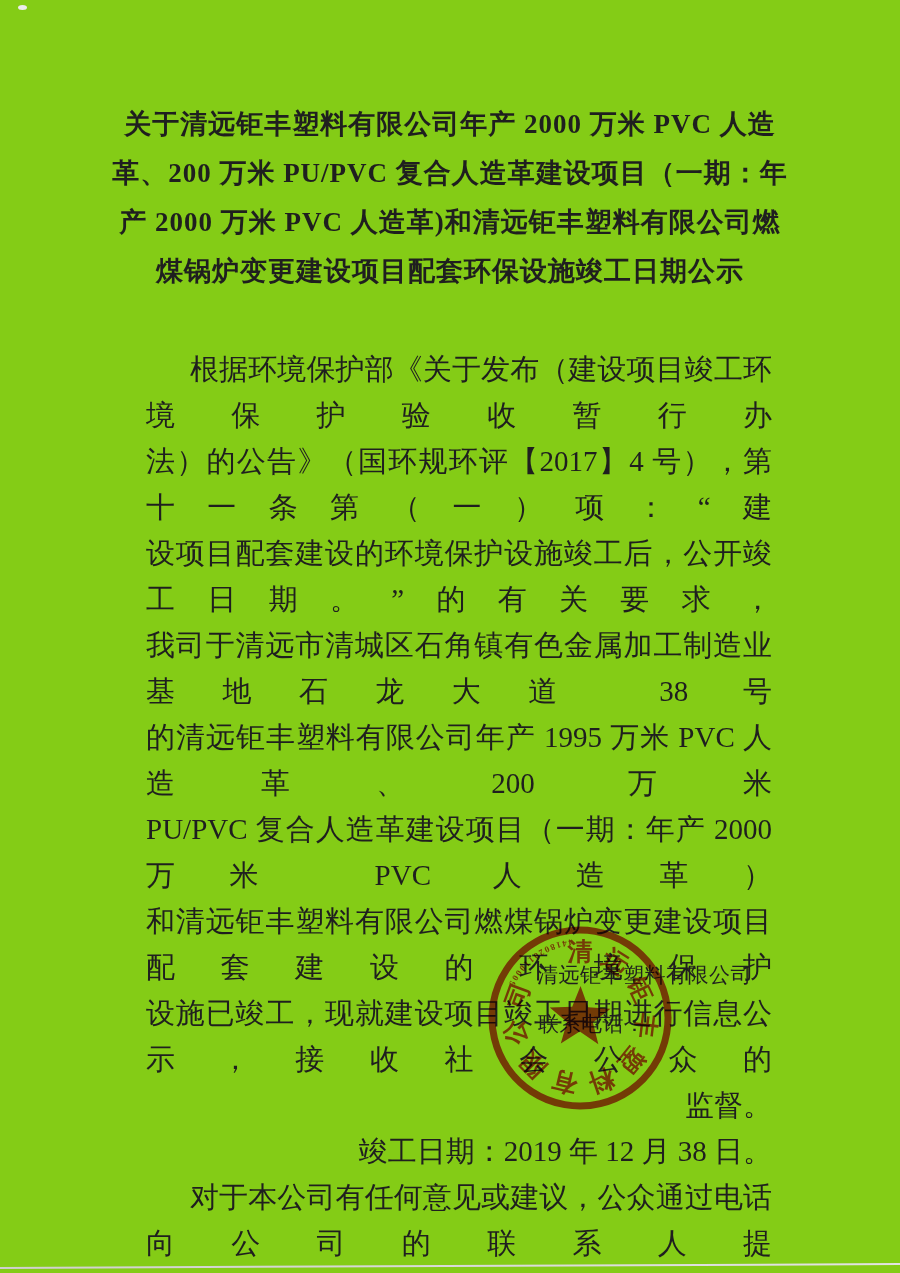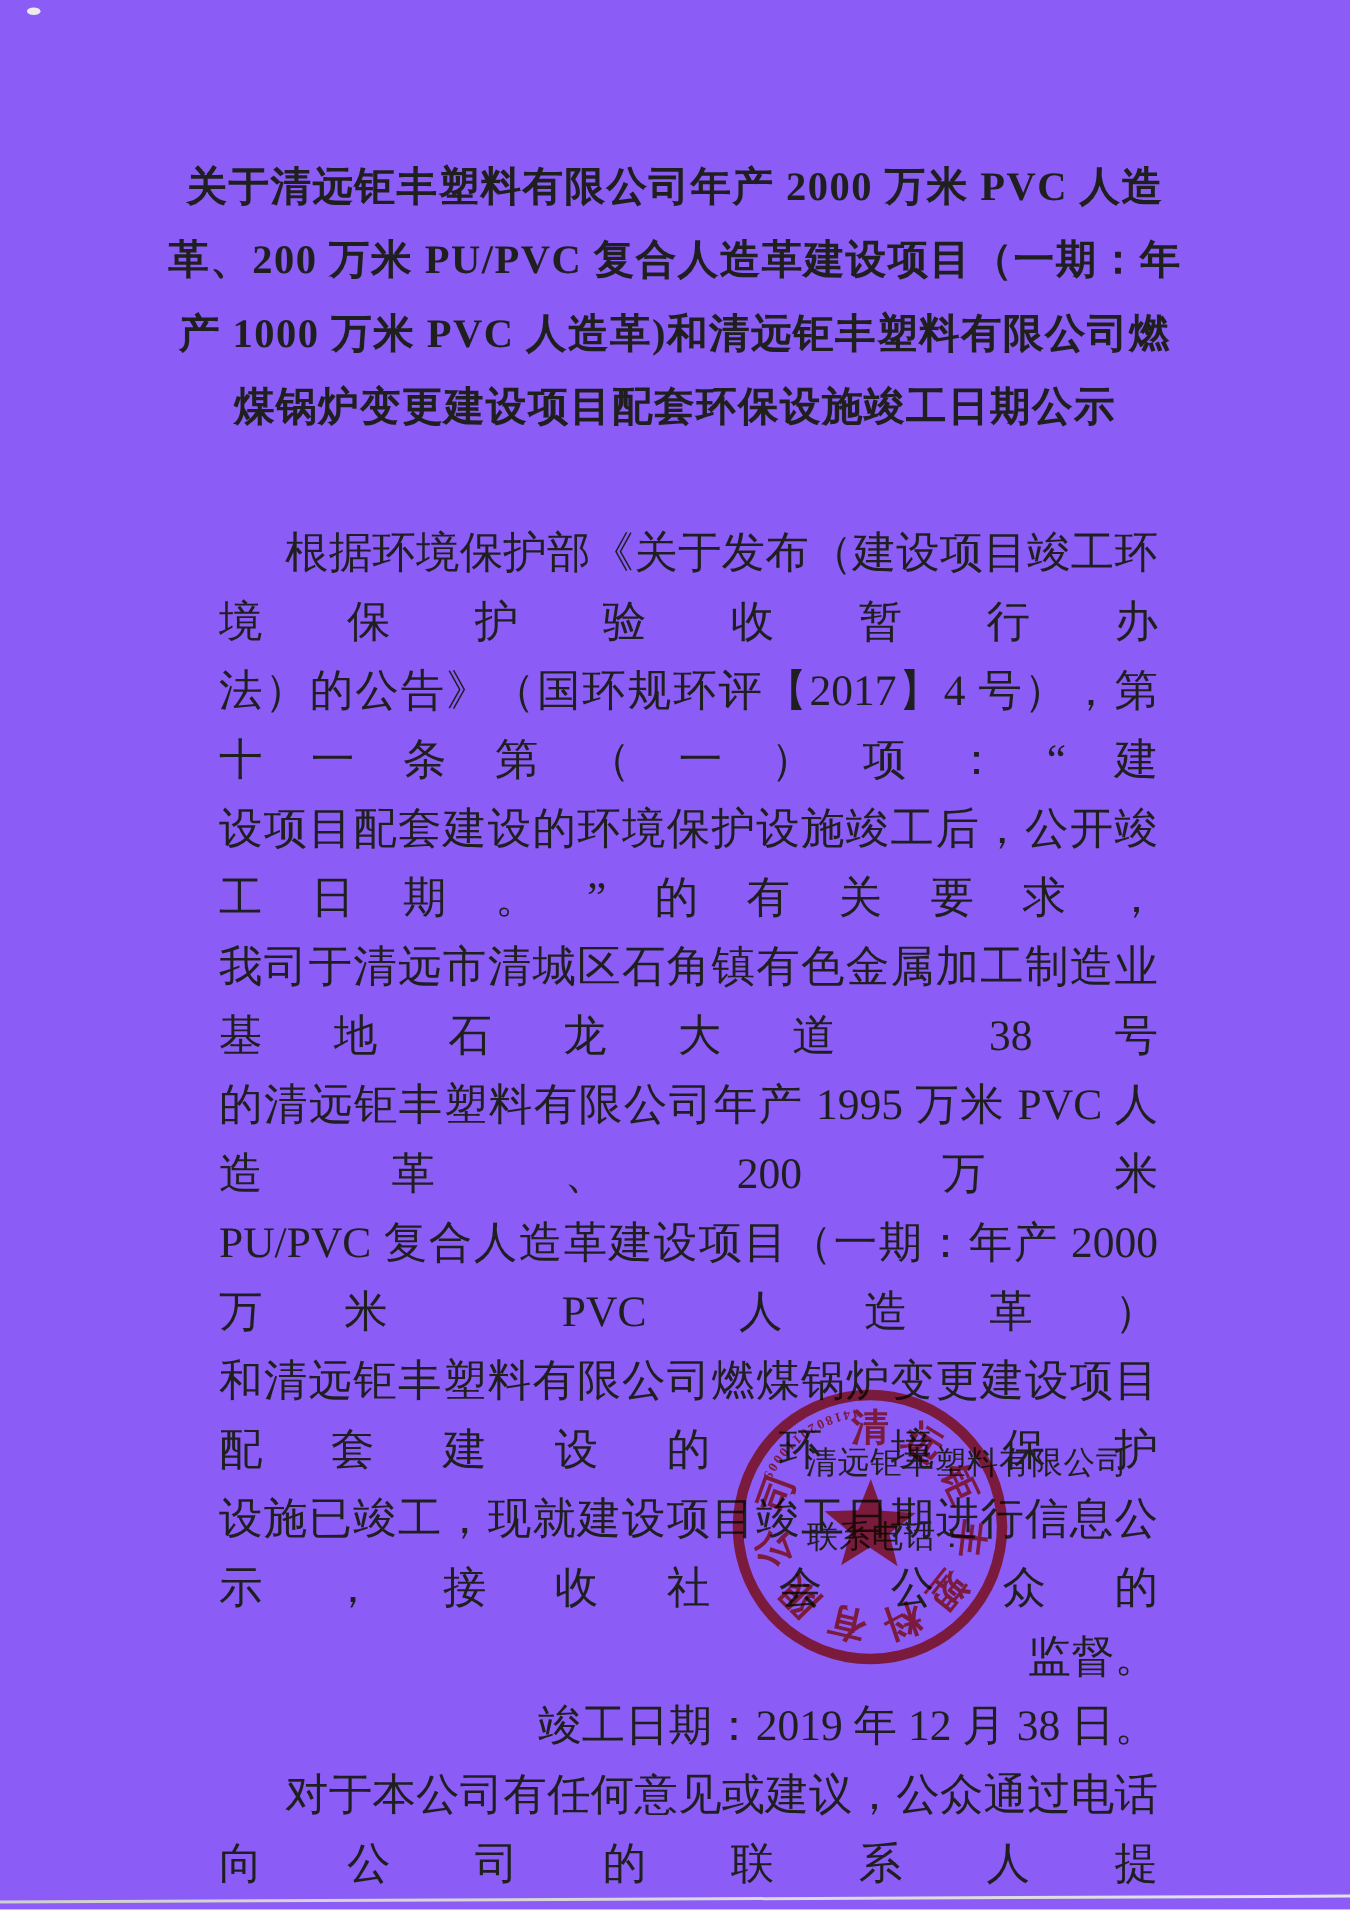--- a/index.html
+++ b/index.html
@@ -4,21 +4,21 @@
 <style>
   html,body{margin:0;padding:0;}
   body{
     width:900px;height:1273px;
     background:#ffffff;
     font-family:"Liberation Serif","DejaVu Serif",serif;
     color:#1f1f1f;
     position:relative;
     overflow:hidden;
   }
-  .page{position:absolute;left:0;top:0;width:900px;height:1273px;background:#8b5cf6;}
+  .page{position:absolute;left:0;top:0;width:900px;height:1273px;background:#84cc16;}
   
   .title-block{
     position:absolute;left:100px;top:100px;width:700px;
     text-align:center;font-weight:bold;
     font-size:27px;line-height:49px;
     letter-spacing:1px;
   }
   .title-line{white-space:nowrap;}
   
   .body-block{
@@ -60,21 +60,21 @@
 </head>
 <body>
 
 <div class="page">
 
   <div class="scan-smudge"></div>
 
   <div class="title-block">
     <div class="title-line">关于清远钜丰塑料有限公司年产 2000 万米 PVC 人造</div>
     <div class="title-line">革、200 万米 PU/PVC 复合人造革建设项目（一期：年</div>
-    <div class="title-line">产 1000 万米 PVC 人造革)和清远钜丰塑料有限公司燃</div>
+    <div class="title-line">产 2000 万米 PVC 人造革)和清远钜丰塑料有限公司燃</div>
     <div class="title-line">煤锅炉变更建设项目配套环保设施竣工日期公示</div>
   </div>
 
   <div class="body-block">
     <div class="bline indent jl">根据环境保护部《关于发布（建设项目竣工环境保护验收暂行办</div>
     <div class="bline jl">法）的公告》（国环规环评【2017】4 号），第十一条第（一）项：“建</div>
     <div class="bline jl">设项目配套建设的环境保护设施竣工后，公开竣工日期。”的有关要求，</div>
     <div class="bline jl">我司于清远市清城区石角镇有色金属加工制造业基地石龙大道 38 号</div>
     <div class="bline jl">的清远钜丰塑料有限公司年产 1995 万米 PVC 人造革、200 万米</div>
     <div class="bline jl">PU/PVC 复合人造革建设项目（一期：年产 2000 万米 PVC 人造革）</div>

